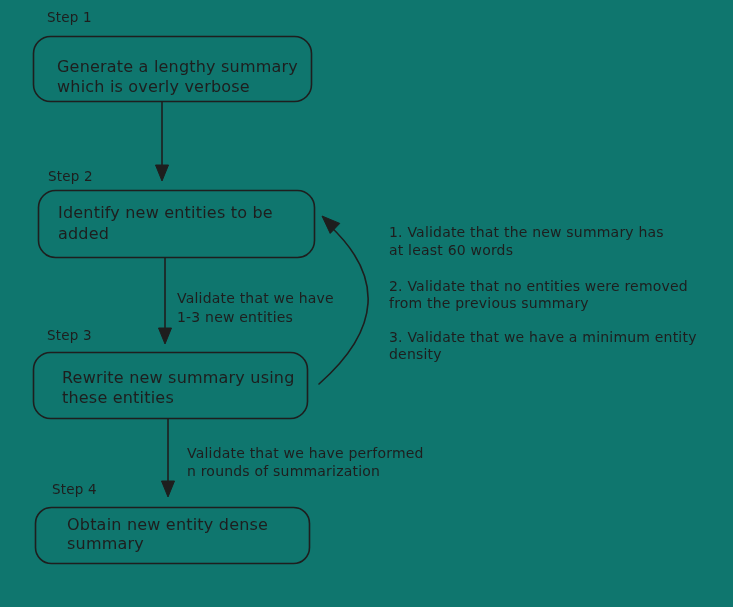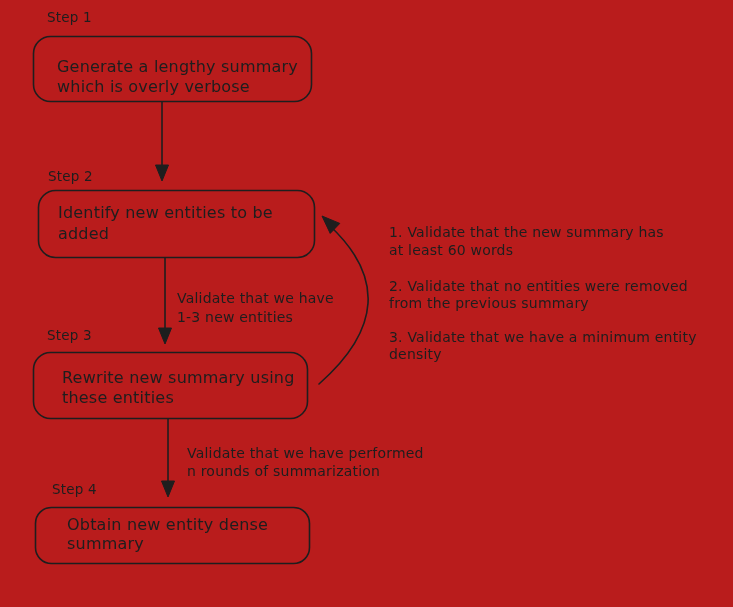--- a/index.html
+++ b/index.html
@@ -3,21 +3,21 @@
 <meta charset="utf-8">
 <style>
   html, body {
     margin: 0;
     padding: 0;
     background: #ffffff;
   }
   .canvas-wrap {
     width: 733px;
     height: 607px;
-    background: #b91c1c;
+    background: #0f766e;
     overflow: hidden;
   }
   svg text {
     font-family: "DejaVu Sans", sans-serif;
     fill: #1e1e1e;
     letter-spacing: 0.2px;
   }
   .step-label { font-size: 13.5px; }
   .node-text  { font-size: 16px; }
   .edge-label { font-size: 14px; }

